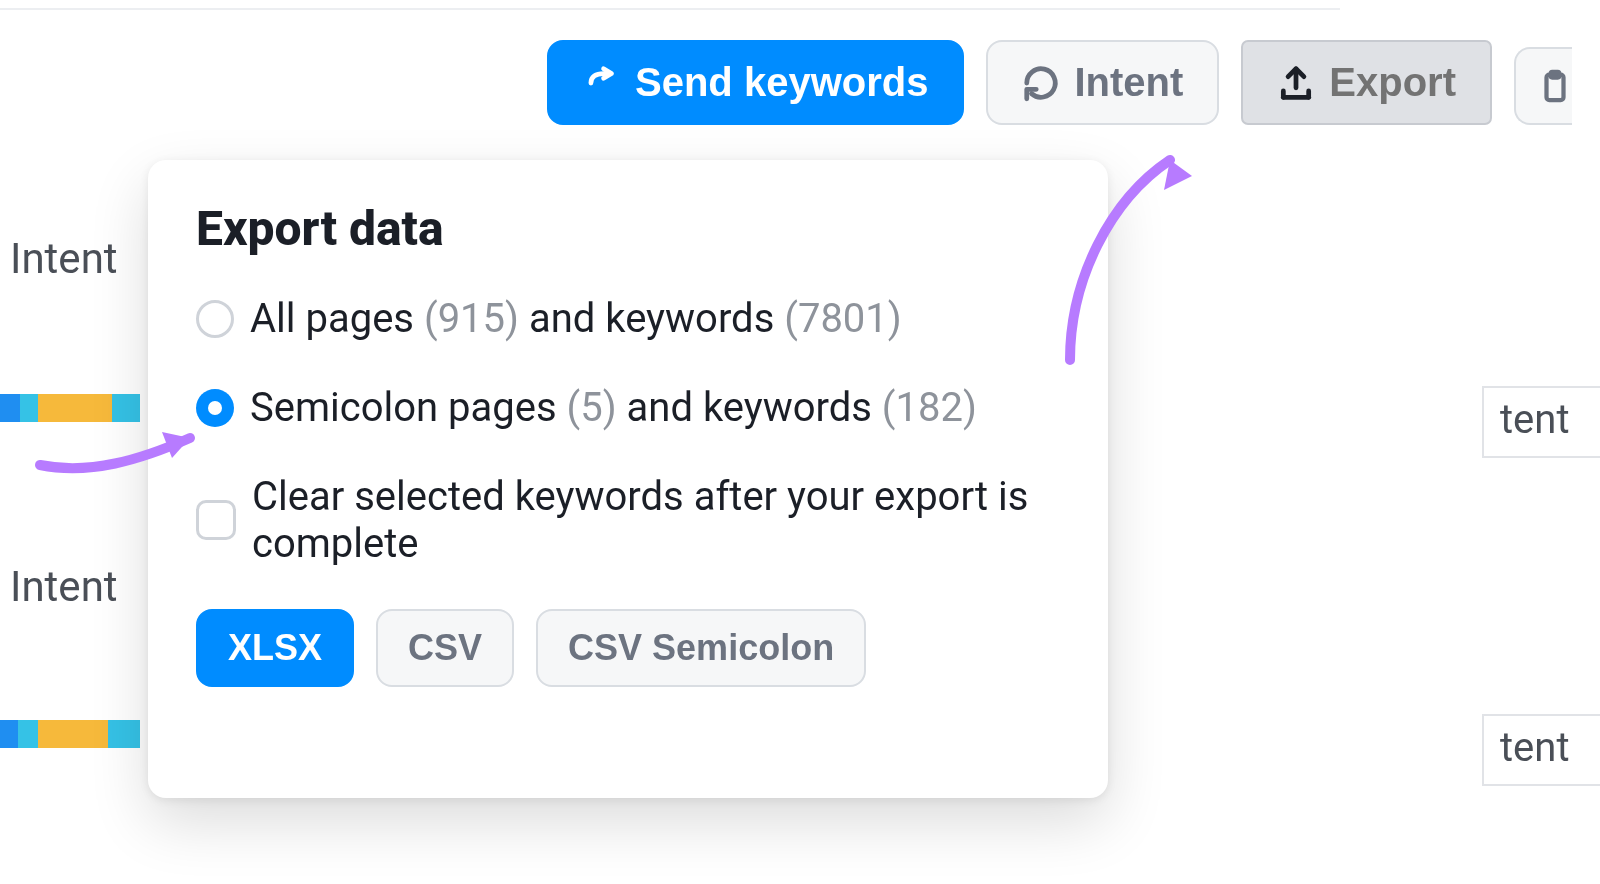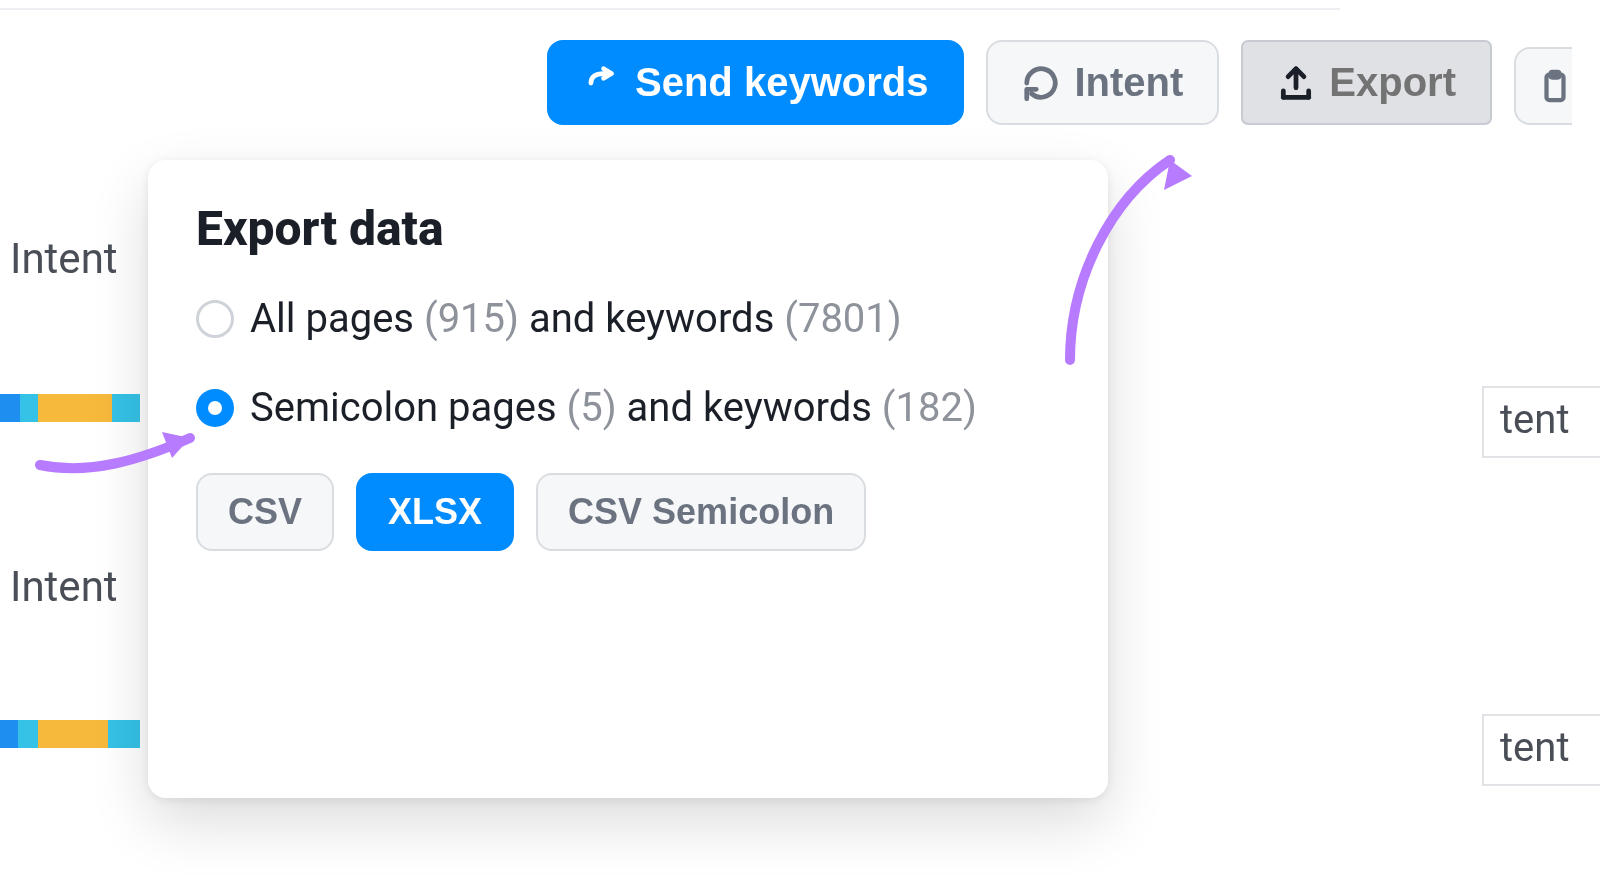--- a/index.html
+++ b/index.html
@@ -241,24 +241,28 @@
     </span>
   </div>
 
   <div class="option-row">
     <span class="radio-outer selected"></span>
     <span>
       <span>Semicolon pages </span><span class="muted">(5)</span><span> and keywords </span><span class="muted">(182)</span>
     </span>
   </div>
 
+  <div class="option-row">
+    <span class="checkbox-outer"></span>
+    <span>Clear selected keywords after your export is complete</span>
+  </div>
 
   <div class="format-row">
+    <button class="chip active">XLSX</button>
     <button class="chip">CSV</button>
-    <button class="chip active">XLSX</button>
     <button class="chip">CSV Semicolon</button>
   </div>
 </div>
 
 <svg class="arrow" style="left:30px;top:410px" width="180" height="70" viewBox="0 0 180 70">
   <path d="M10 55 C 60 65, 110 50, 160 28" fill="none" stroke="#b77bff" stroke-width="10" stroke-linecap="round"></path>
   <path d="M160 28 l-28 -6 l10 26 z" fill="#b77bff"></path>
 </svg>
 
 <svg class="arrow" style="left:1050px;top:140px" width="160" height="230" viewBox="0 0 160 230">

